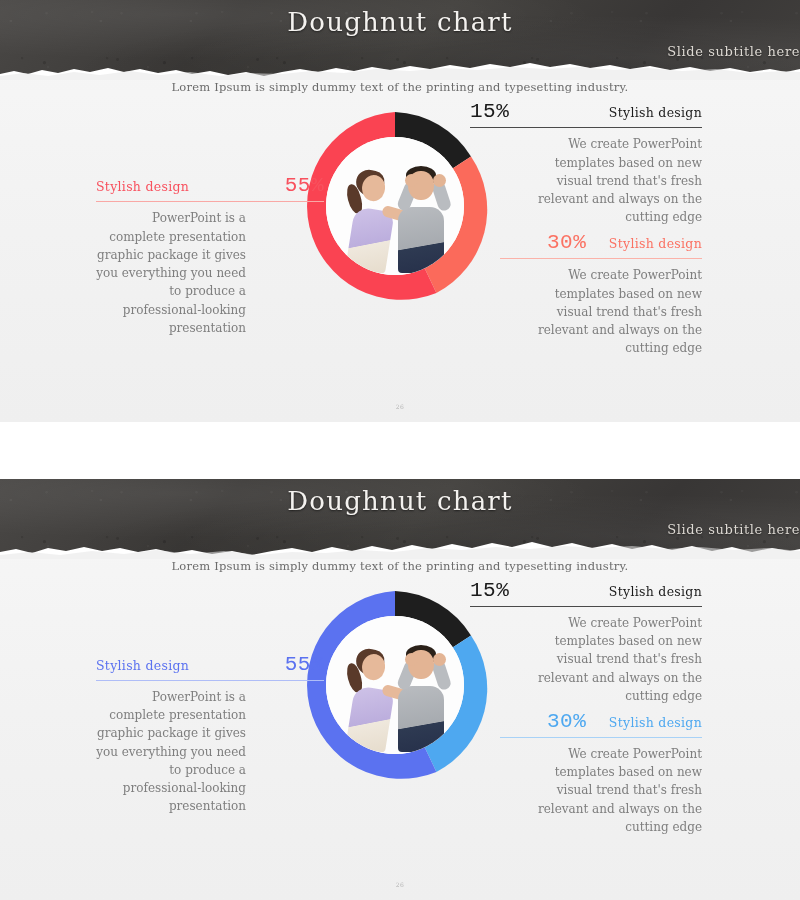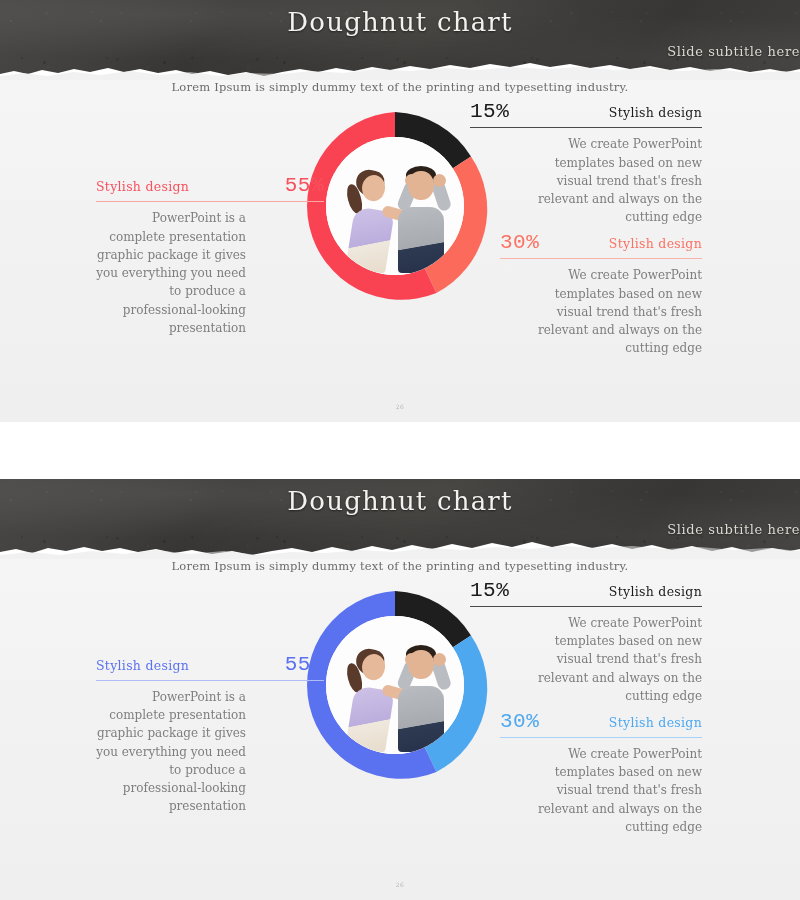--- a/index.html
+++ b/index.html
@@ -223,21 +223,21 @@
   .c-tr { left: 470px; top: 4px; width: 232px; }
   .c-tr .row { justify-content: space-between; }
   .c-tr .pct { order: 0; color: #1b1b1b; }
   .c-tr .head { order: 1; color: #1b1b1b; }
   .c-tr .rule { background: #4a4a4a; }
   .c-tr .body { text-align: right; margin-left: auto; width: 175px; }
 
   
   .c-br { left: 500px; top: 135px; width: 202px; }
   .c-br .row { justify-content: space-between; }
-  .c-br .pct { order: 0; }
+  .c-br .pct { order: 0; margin-left: 47px; }
   .c-br .head { order: 1; }
   .c-br .body { text-align: right; margin-left: auto; width: 175px; }
 
   .page-no {
     position: absolute;
     left: 0; right: 0; bottom: 12px;
     text-align: center;
     font-size: 6px;
     color: #b6b6b6;
     letter-spacing: .5px;

